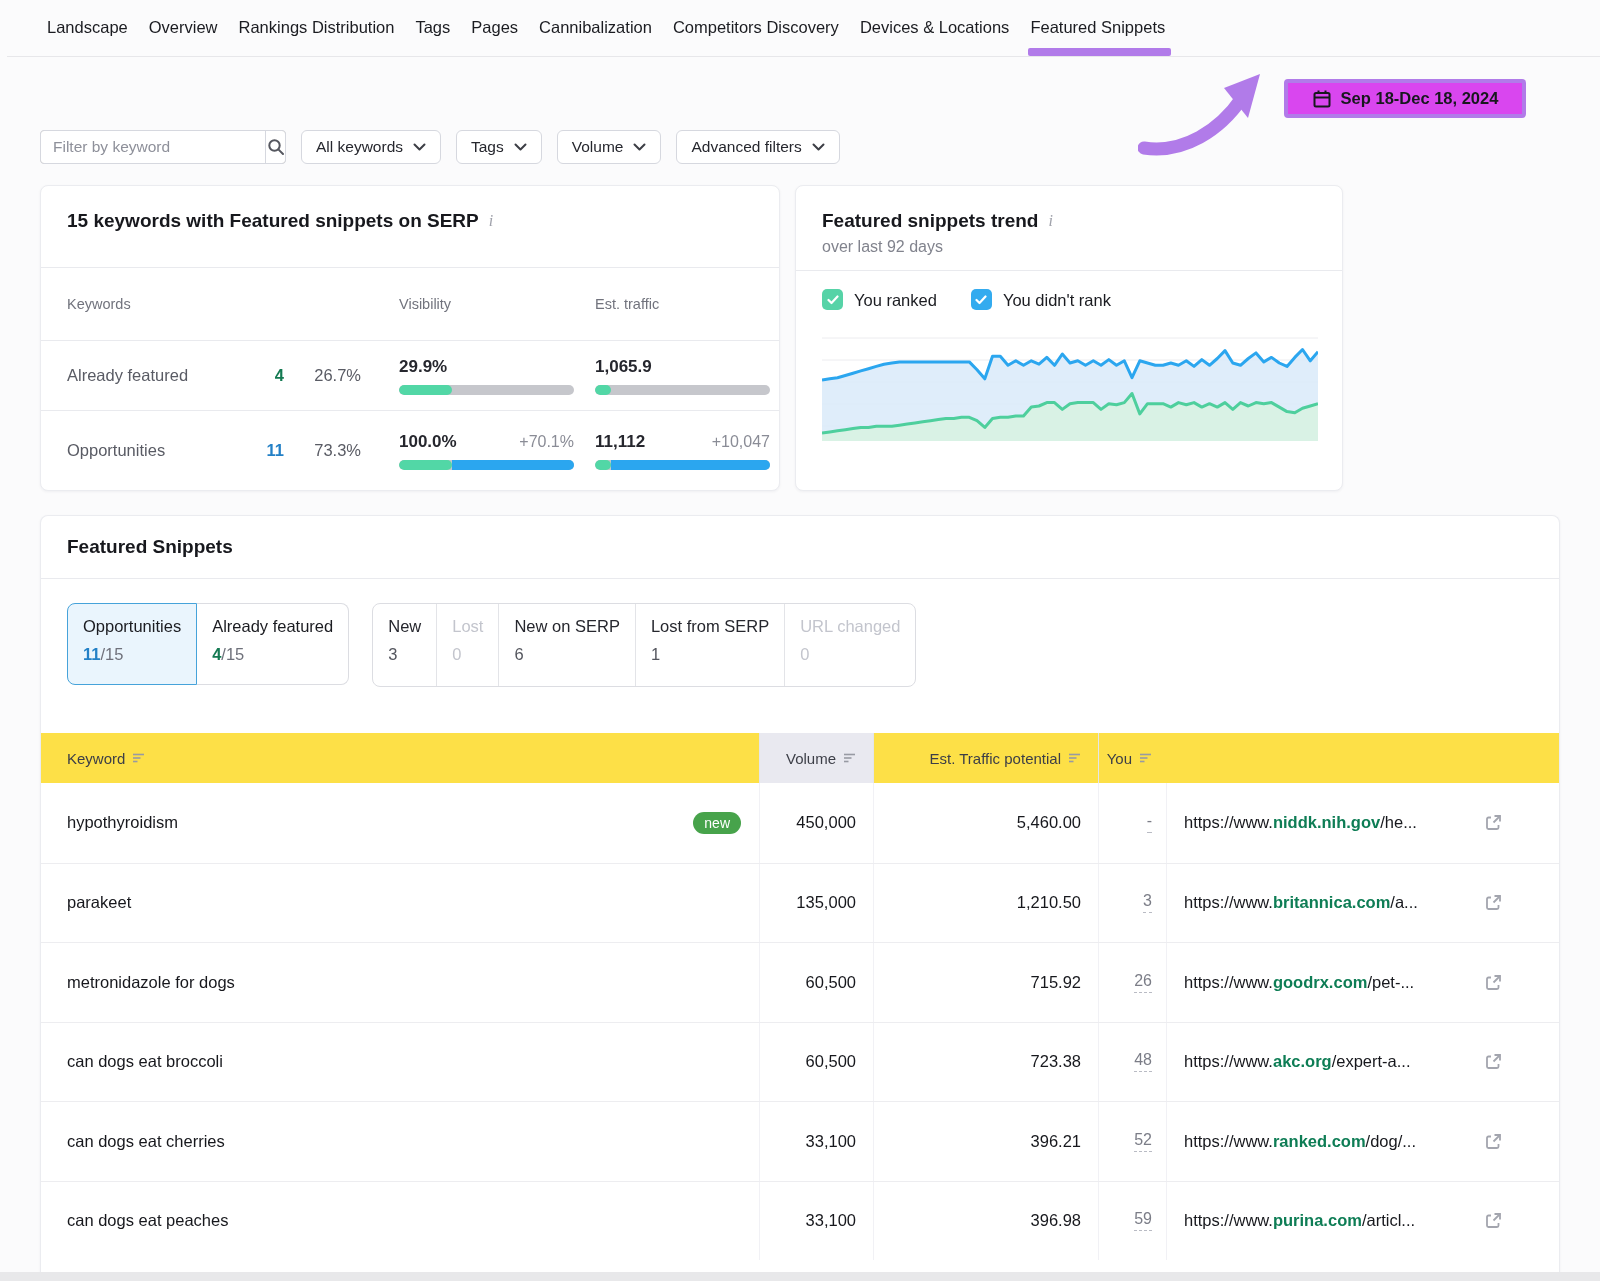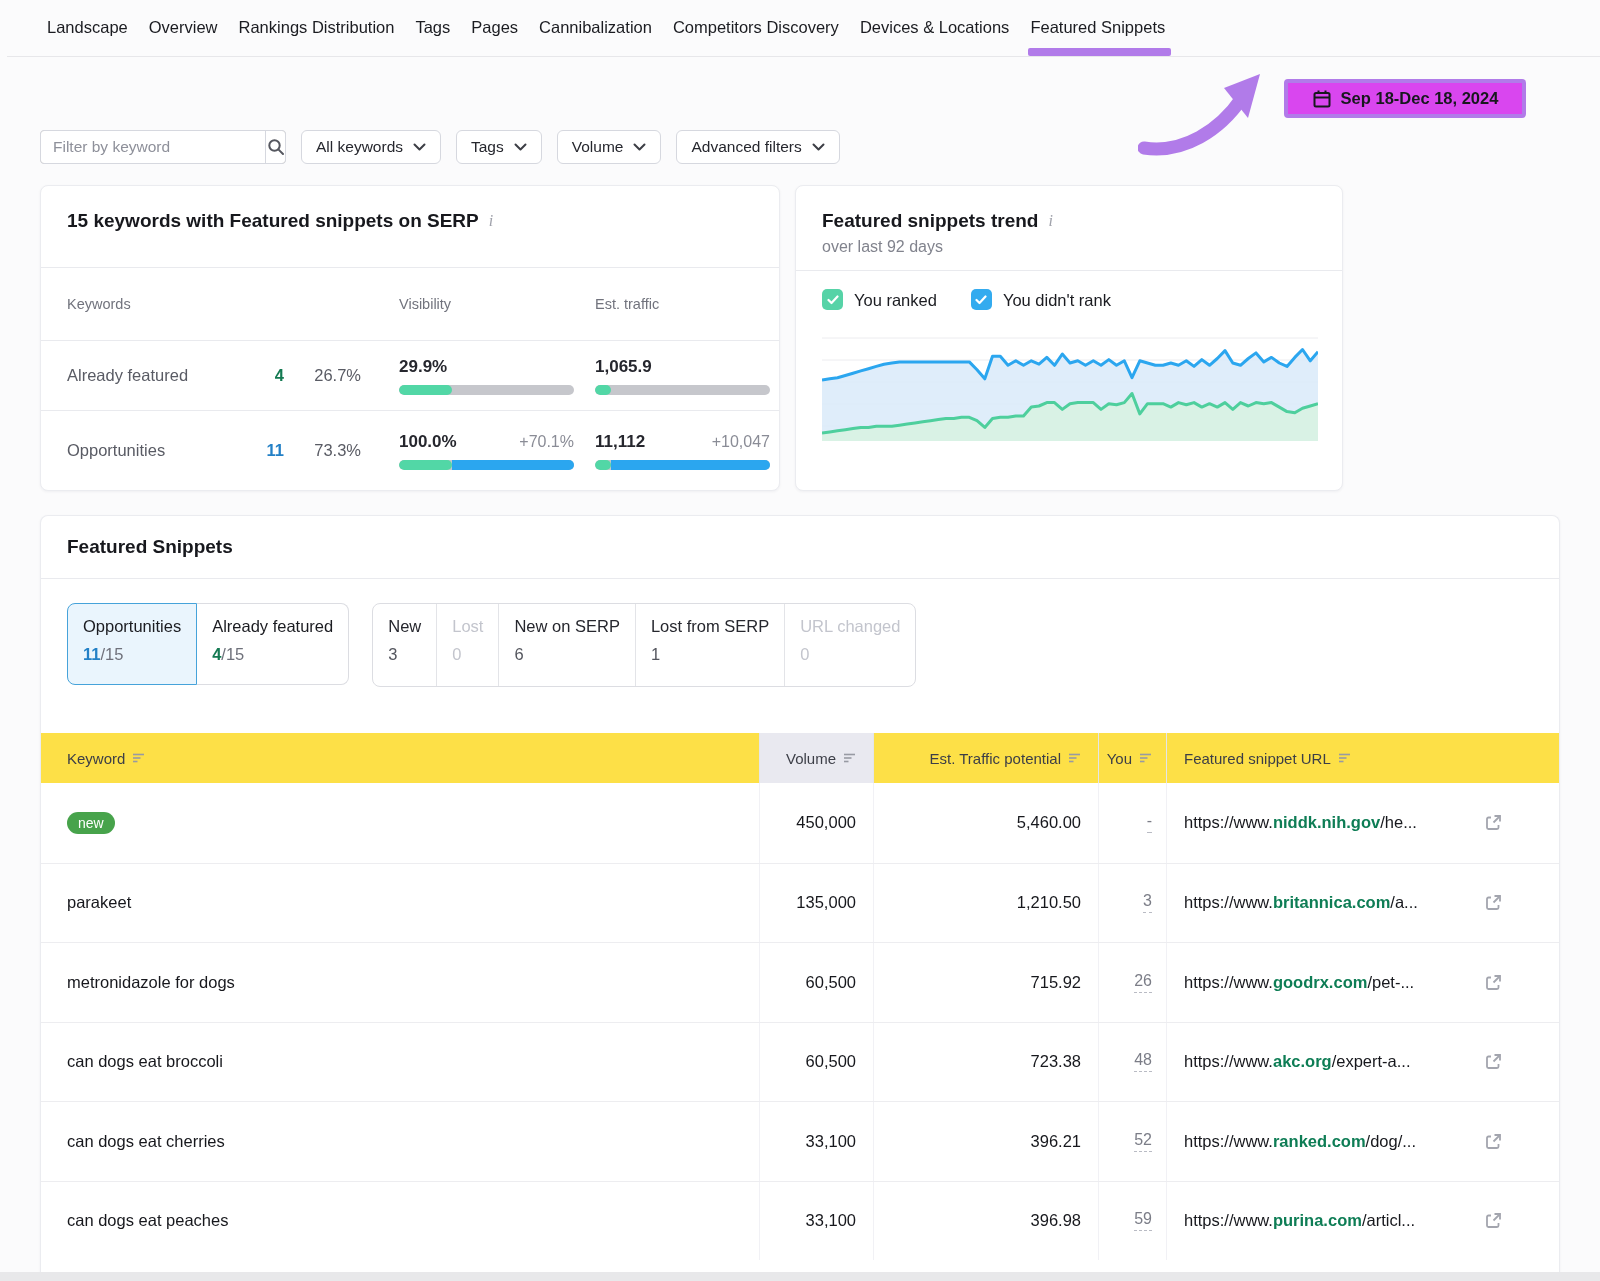--- a/index.html
+++ b/index.html
@@ -350,32 +350,25 @@
           </svg>
         </div>
         <div class="th th-you">
           <div>You</div>
           <svg width="13" height="12" viewBox="0 0 13 12">
             <line x1="1" y1="2.5" x2="12" y2="2.5" stroke="#989aa3" stroke-width="1.6"></line>
             <line x1="1" y1="6" x2="8.5" y2="6" stroke="#989aa3" stroke-width="1.6"></line>
             <line x1="1" y1="9.5" x2="5.5" y2="9.5" stroke="#989aa3" stroke-width="1.6"></line>
           </svg>
         </div>
-        <div class="th th-url">
-          <div>Featured snippet URL</div>
-          <svg width="13" height="12" viewBox="0 0 13 12">
-            <line x1="1" y1="2.5" x2="12" y2="2.5" stroke="#989aa3" stroke-width="1.6"></line>
-            <line x1="1" y1="6" x2="8.5" y2="6" stroke="#989aa3" stroke-width="1.6"></line>
-            <line x1="1" y1="9.5" x2="5.5" y2="9.5" stroke="#989aa3" stroke-width="1.6"></line>
-          </svg>
-        </div>
       </div>
     <div id="tbody">
         <div class="t-grid t-row">
           <div class="td td-keyword">
+            <div class="kw">hypothyroidism</div>
             <div class="badge-new">new</div>
           </div>
           <div class="td td-volume">450,000</div>
           <div class="td td-est">5,460.00</div>
           <div class="td td-you">
             <div class="you-link">-</div>
           </div>
           <div class="td td-url">
             <div class="url-text">https://www.<span class="dom">niddk.nih.gov</span>/he...</div>
             <div class="ext-icon">

